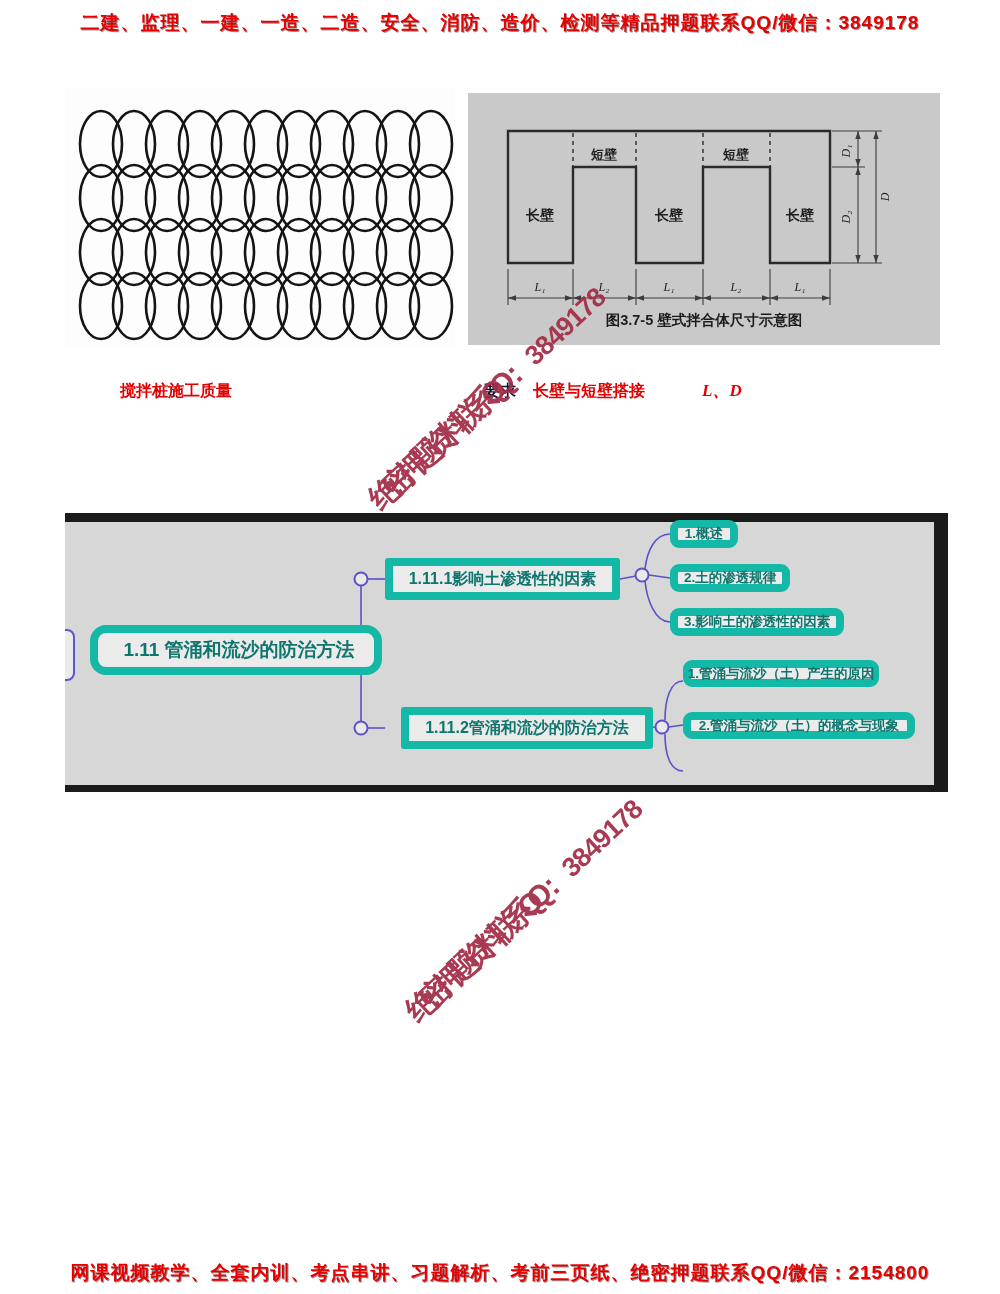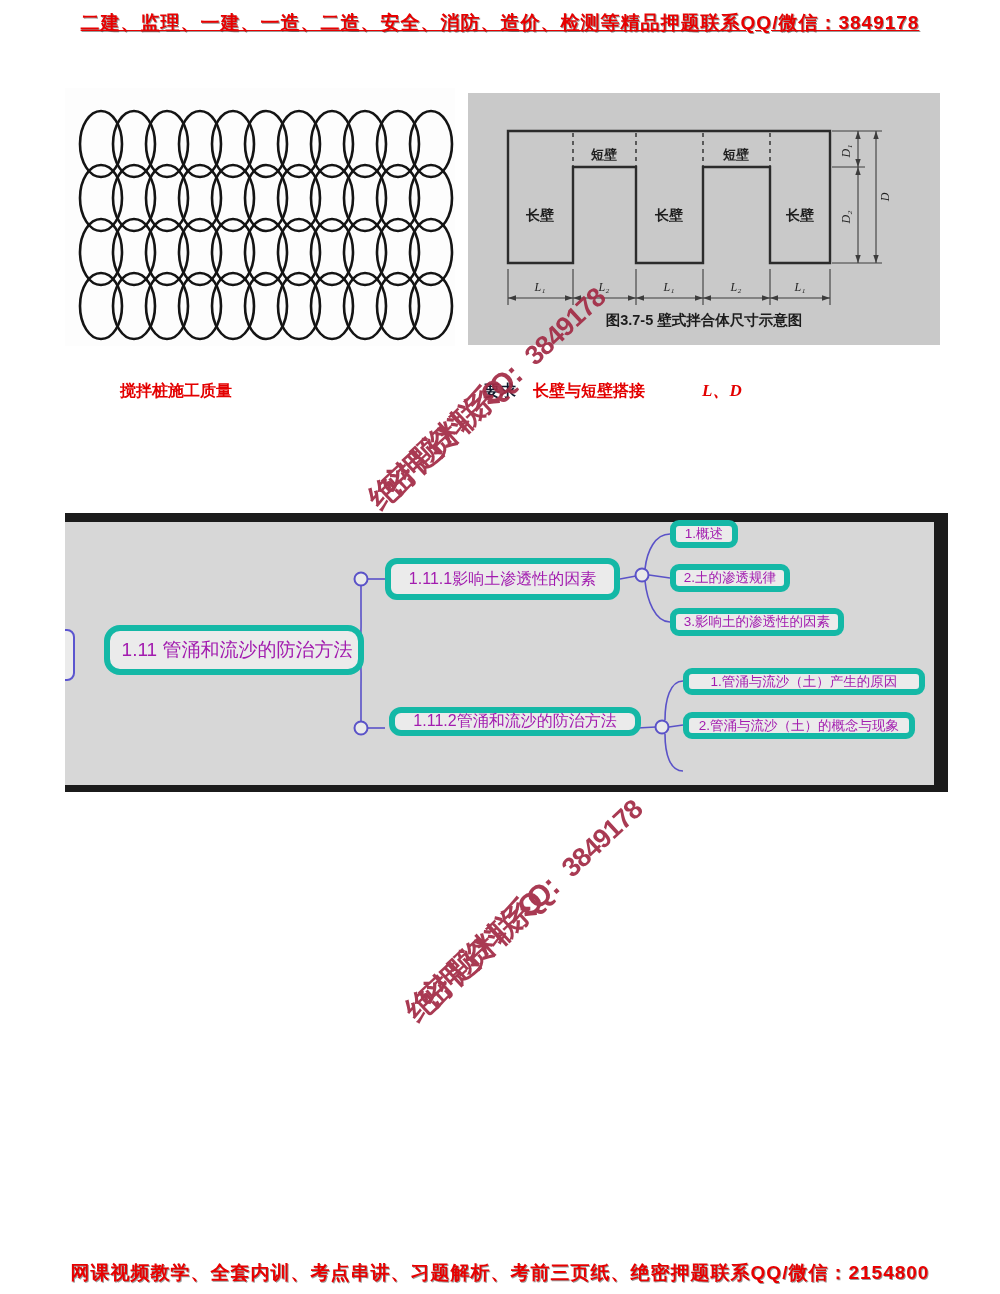--- a/index.html
+++ b/index.html
@@ -3,21 +3,21 @@
 <meta charset="utf-8">
 <style>
   html,body{margin:0;padding:0;background:#ffffff;}
   .page{position:relative;width:1000px;height:1294px;background:#fff;overflow:hidden;
         font-family:"Liberation Sans","DejaVu Sans",sans-serif;}
 
   
   .promo{position:absolute;left:0;width:100%;text-align:center;color:#e80000;
          font-weight:900;font-size:19px;letter-spacing:1px;white-space:nowrap;
          text-shadow:1px 1px 0 rgba(70,70,70,.55);}
-  .promo.top{top:10px;text-decoration:underline;}
+  .promo.top{top:10px;}
   .promo.bottom{top:1260px;}
 
   
   .fig-left{position:absolute;left:65px;top:88px;width:390px;height:258px;background:#fdfdfd;}
   .fig-left svg{display:block;}
   .fig-left ellipse{fill:none;stroke:#141414;stroke-width:2.6;}
 
   
   .fig-right{position:absolute;left:468px;top:93px;width:472px;height:252px;background:#c9c9c9;}
   .fig-right svg{display:block;}
@@ -45,24 +45,24 @@
   .wm-cn{font-size:30px;letter-spacing:-11px;}
   .wm-num{font-size:27px;letter-spacing:-1px;margin-left:16px;}
 
   
   .mm{position:absolute;left:65px;top:513px;width:883px;height:279px;background:#1b1b1b;overflow:hidden;}
   .mm-inner{position:absolute;left:0;top:9px;width:869px;height:263px;background:#d7d7d7;}
   .mm svg.links{position:absolute;left:0;top:0;}
   .mm path,.mm line.link{fill:none;stroke:#5a52c8;stroke-width:1.6;}
   .mm circle.joint{fill:#e9e9e9;stroke:#5a52c8;stroke-width:2;}
   .mm-node{position:absolute;display:flex;align-items:center;justify-content:center;
-           background:#ebebeb;border:6px solid #14b8a6;color:#a21caf;white-space:nowrap;
-           box-sizing:border-box;}
+           background:#ebebeb;border:8px solid #14b8a6;color:#0f766e;white-space:nowrap;
+           box-sizing:border-box;font-weight:bold;}
   .mm-node.root{border-radius:16px;font-size:19px;}
-  .mm-node.branch{border-radius:12px;font-size:16px;}
+  .mm-node.branch{border-radius:3px;font-size:16px;}
   .mm-node.leaf{border-radius:9px;font-size:13.5px;padding:0 6px;}
   .mm-sliver{position:absolute;left:-8px;top:116px;width:14px;height:48px;background:#ebebeb;
              border:2px solid #5b55cf;border-radius:8px;}
 </style>
 </head>
 <body>
 
 <div class="page">
 
   <div class="promo top">二建、监理、一建、一造、二造、安全、消防、造价、检测等精品押题联系QQ/微信：3849178</div>
@@ -210,28 +210,28 @@
       <line class="link" x1="572" y1="215" x2="591" y2="214"></line>
       <path d="M600,207 C600,187 605,168 618,168"></path>
       <line class="link" x1="604" y1="214" x2="618" y2="212"></line>
       <path d="M600,221 C600,241 605,258 618,258"></path>
       <circle class="joint" cx="296" cy="66" r="6.5"></circle>
       <circle class="joint" cx="296" cy="215" r="6.5"></circle>
       <circle class="joint" cx="577" cy="62" r="6.5"></circle>
       <circle class="joint" cx="597" cy="214" r="6.5"></circle>
     </svg>
 
-    <div class="mm-node root" style="left:39px;top:112px;width:260px;height:50px;padding-left:6px;">1.11 管涌和流沙的防治方法</div>
+    <div class="mm-node root" style="left:25px;top:112px;width:292px;height:50px;padding-left:6px;">1.11 管涌和流沙的防治方法</div>
     <div class="mm-node branch" style="left:320px;top:45px;width:235px;height:42px;">1.11.1影响土渗透性的因素</div>
-    <div class="mm-node branch" style="left:324px;top:194px;width:252px;height:29px;">1.11.2管涌和流沙的防治方法</div>
+    <div class="mm-node branch" style="left:336px;top:194px;width:252px;height:42px;">1.11.2管涌和流沙的防治方法</div>
 
     <div class="mm-node leaf" style="left:605px;top:7px;width:68px;height:28px;">1.概述</div>
     <div class="mm-node leaf" style="left:605px;top:51px;width:120px;height:28px;">2.土的渗透规律</div>
     <div class="mm-node leaf" style="left:605px;top:95px;width:174px;height:28px;">3.影响土的渗透性的因素</div>
-    <div class="mm-node leaf" style="left:618px;top:155px;width:242px;height:27px;">1.管涌与流沙（土）产生的原因</div>
+    <div class="mm-node leaf" style="left:618px;top:147px;width:196px;height:27px;">1.管涌与流沙（土）产生的原因</div>
     <div class="mm-node leaf" style="left:618px;top:199px;width:232px;height:27px;border-radius:9px;">2.管涌与流沙（土）的概念与现象</div>
   </div>
 
   <div class="wm" style="left:425px;top:990px;">
     <span class="wm-cn">绝密押题资料联系QQ：</span><span class="wm-num">3849178</span>
   </div>
 
   <div class="promo bottom">网课视频教学、全套内训、考点串讲、习题解析、考前三页纸、绝密押题联系QQ/微信：2154800</div>
 
 </div>

